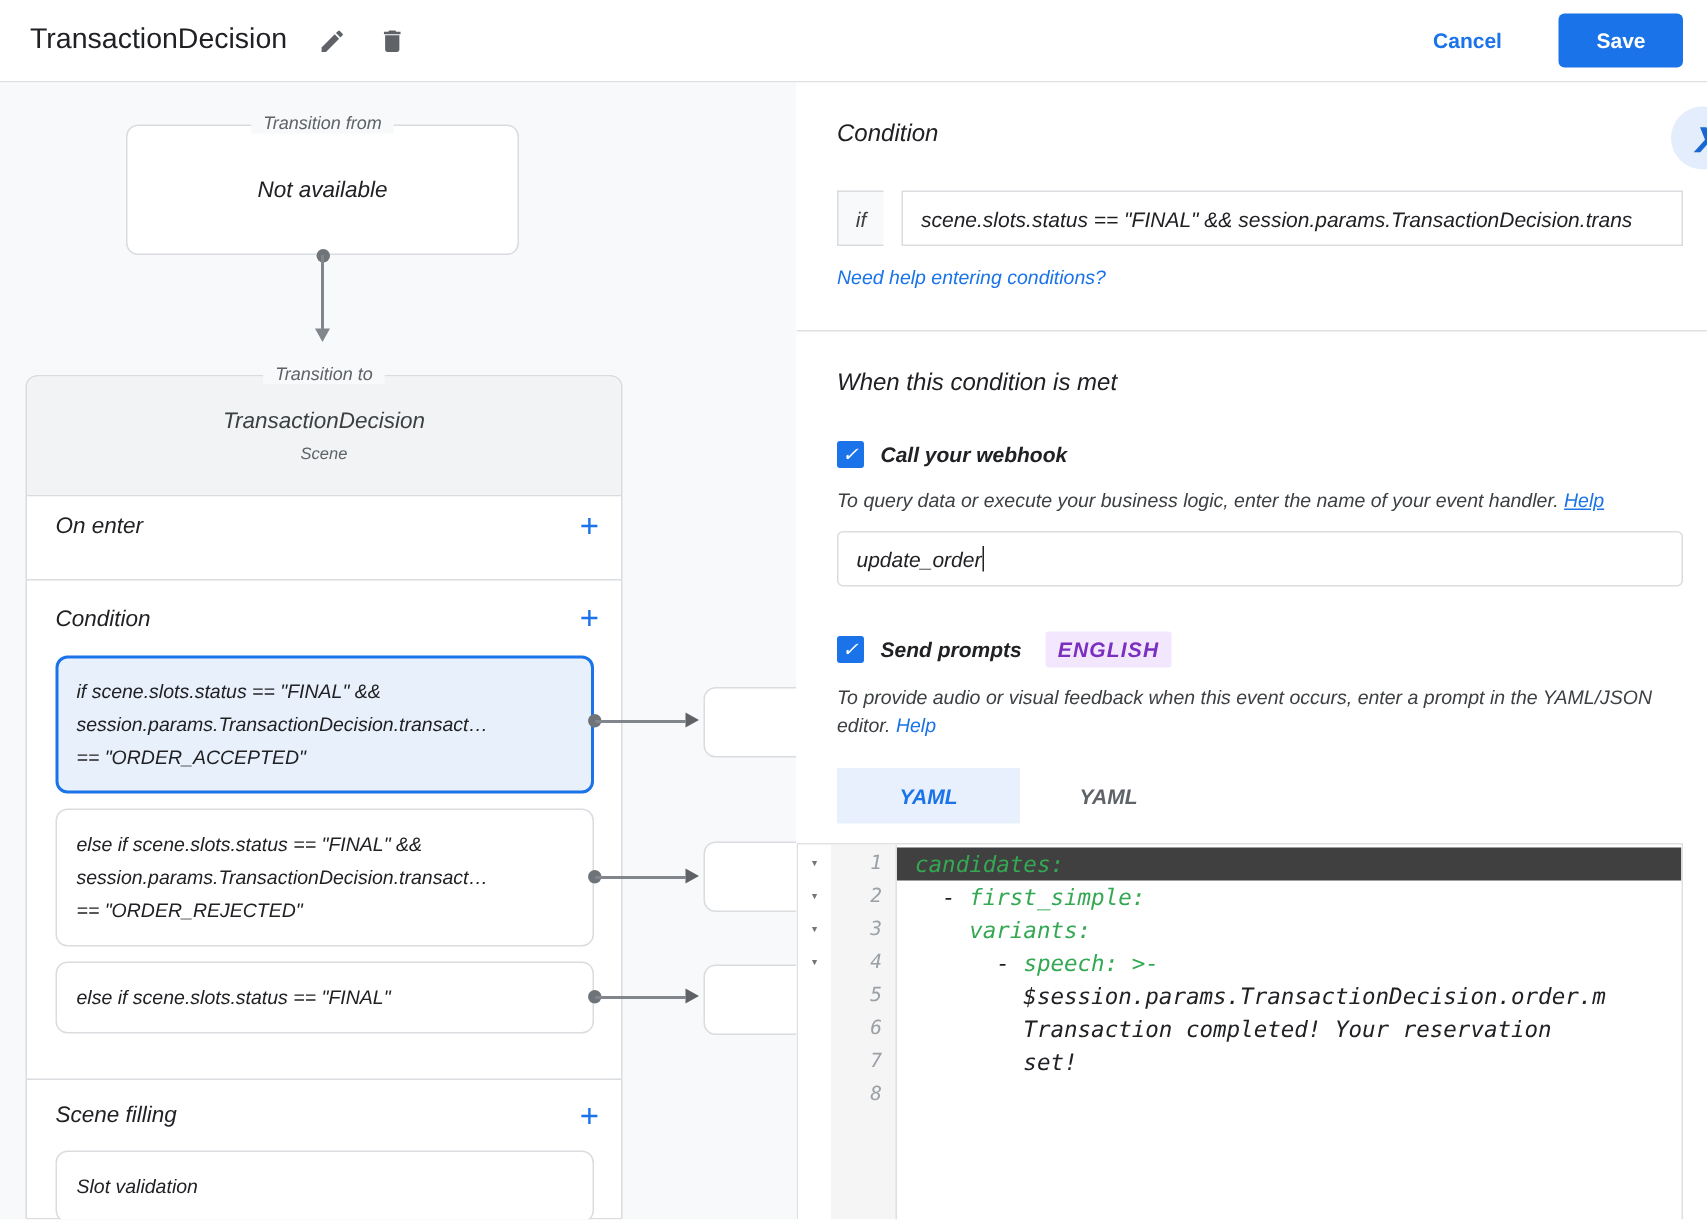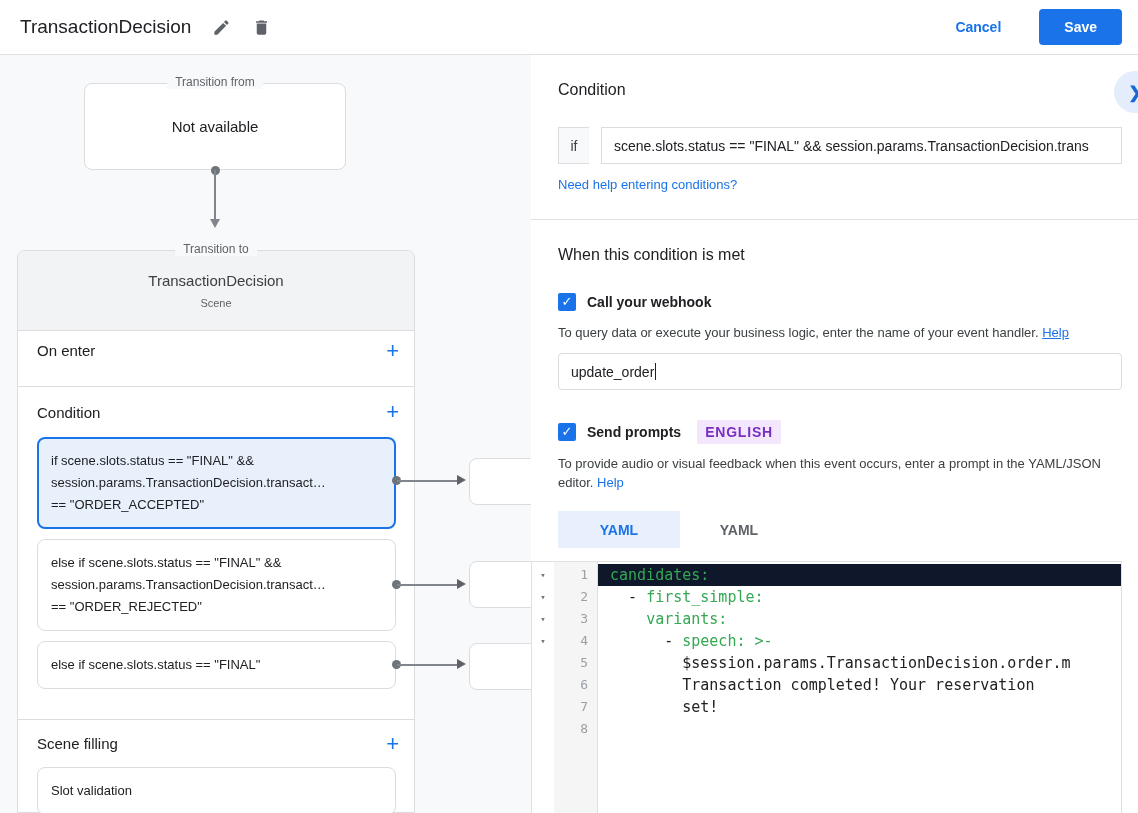--- a/index.html
+++ b/index.html
@@ -11,21 +11,21 @@
     border-bottom:1px solid #e0e0e0; background:#fff; }
   .appbar-title { font-size:19px; color:#202124; margin-left:4px; }
   .icon-btn { width:20px; height:20px; margin-left:20px; color:#5f6368; cursor:pointer;
     display:flex; align-items:center; justify-content:center; }
   .icon-btn svg { width:19px; height:19px; fill:#5f6368; }
   .appbar-spacer { flex:1; }
   .btn-text { color:#1a73e8; font-size:14px; font-weight:bold; margin-right:38px; cursor:pointer; }
   .btn-primary { background:#1a73e8; color:#fff; font-size:14px; font-weight:bold;
     padding:10px 25px; border-radius:4px; border:none; cursor:pointer; }
 
-  .main { display:flex; height:758px; }
+  .main { display:flex; height:758px;font-style:italic; }
 
   
   .diagram { position:relative; width:531px; height:758px; background:#f8f9fa;
     overflow:hidden; flex:none; }
   .legend { position:absolute; top:-9px; left:50%; transform:translateX(-50%);
     background:#f8f9fa; padding:0 8px; font-size:12px; color:#5f6368; white-space:nowrap; }
   .tfrom { position:absolute; left:84px; top:28px; width:262px; height:87px;
     background:#fff; border:1px solid #dadce0; border-radius:8px; }
   .tfrom-content { height:100%; display:flex; align-items:center; justify-content:center;
     font-size:15px; color:#202124; }
@@ -101,21 +101,21 @@
   .editor { margin:13px 16px 0 0; height:268px; border:1px solid #e0e0e0;
     display:flex; font-family:"DejaVu Sans Mono", monospace; overflow:hidden; background:#fff; }
   .fold-col { width:22px; background:#fff; padding-top:2px; flex:none; }
   .fold { height:22px; display:flex; align-items:center; justify-content:center;
     color:#757575; font-size:9px; cursor:pointer; }
   .gutter { width:44px; background:#f5f5f5; border-right:1px solid #e0e0e0;
     text-align:right; padding:2px 9px 0 0; color:#9aa0a6; flex:none; }
   .g-row { height:22px; line-height:22px; font-size:13px; }
   .code { flex:1; padding-top:2px; overflow:hidden; font-size:15px; }
   .ed-line { height:22px; line-height:22px; white-space:pre; padding-left:12px; }
-  .ed-line.active { background:#0f172a; }
+  .ed-line.active { background:#404040; }
   .tok-key { color:#34a853; }
   .tok-plain { color:#202124; }
 </style>
 </head>
 <body>
 
 <div class="appbar">
   <span class="appbar-title">TransactionDecision</span>
   <span class="icon-btn">
     <svg viewBox="0 0 24 24">

